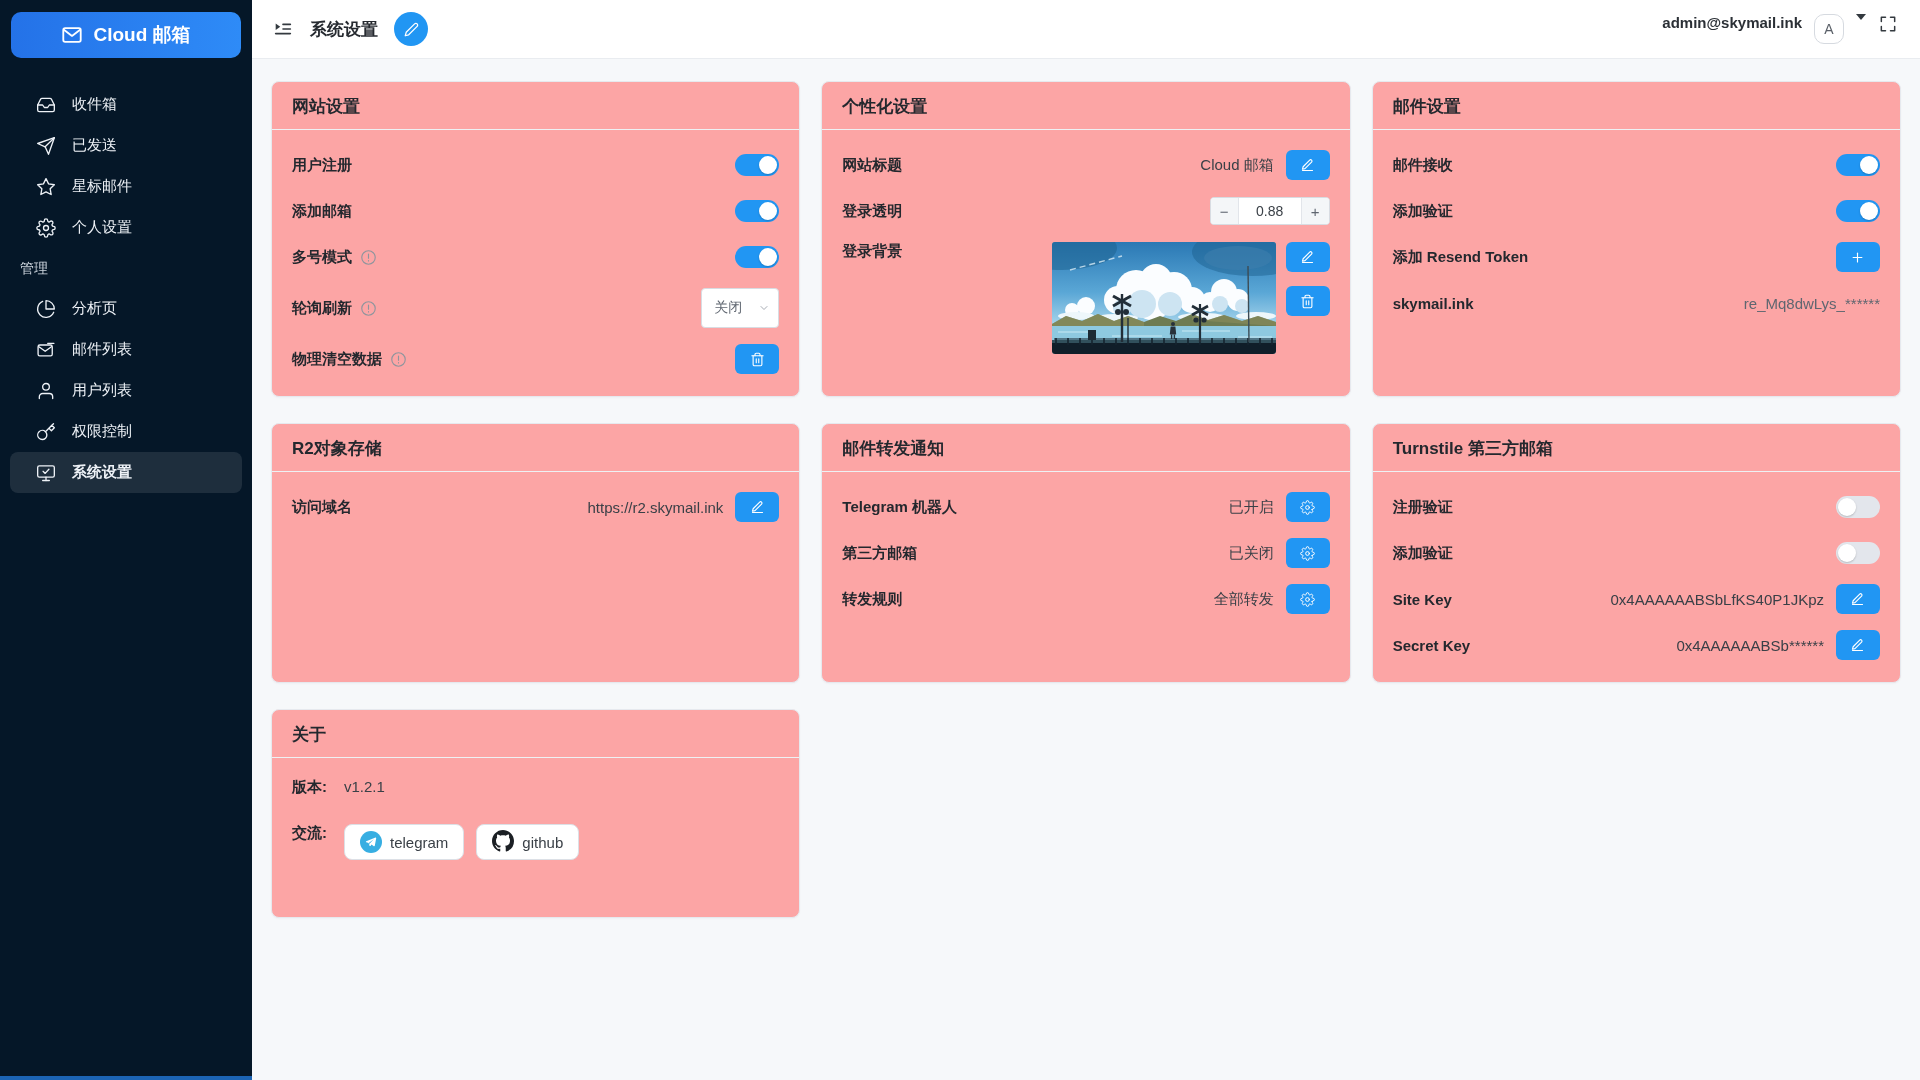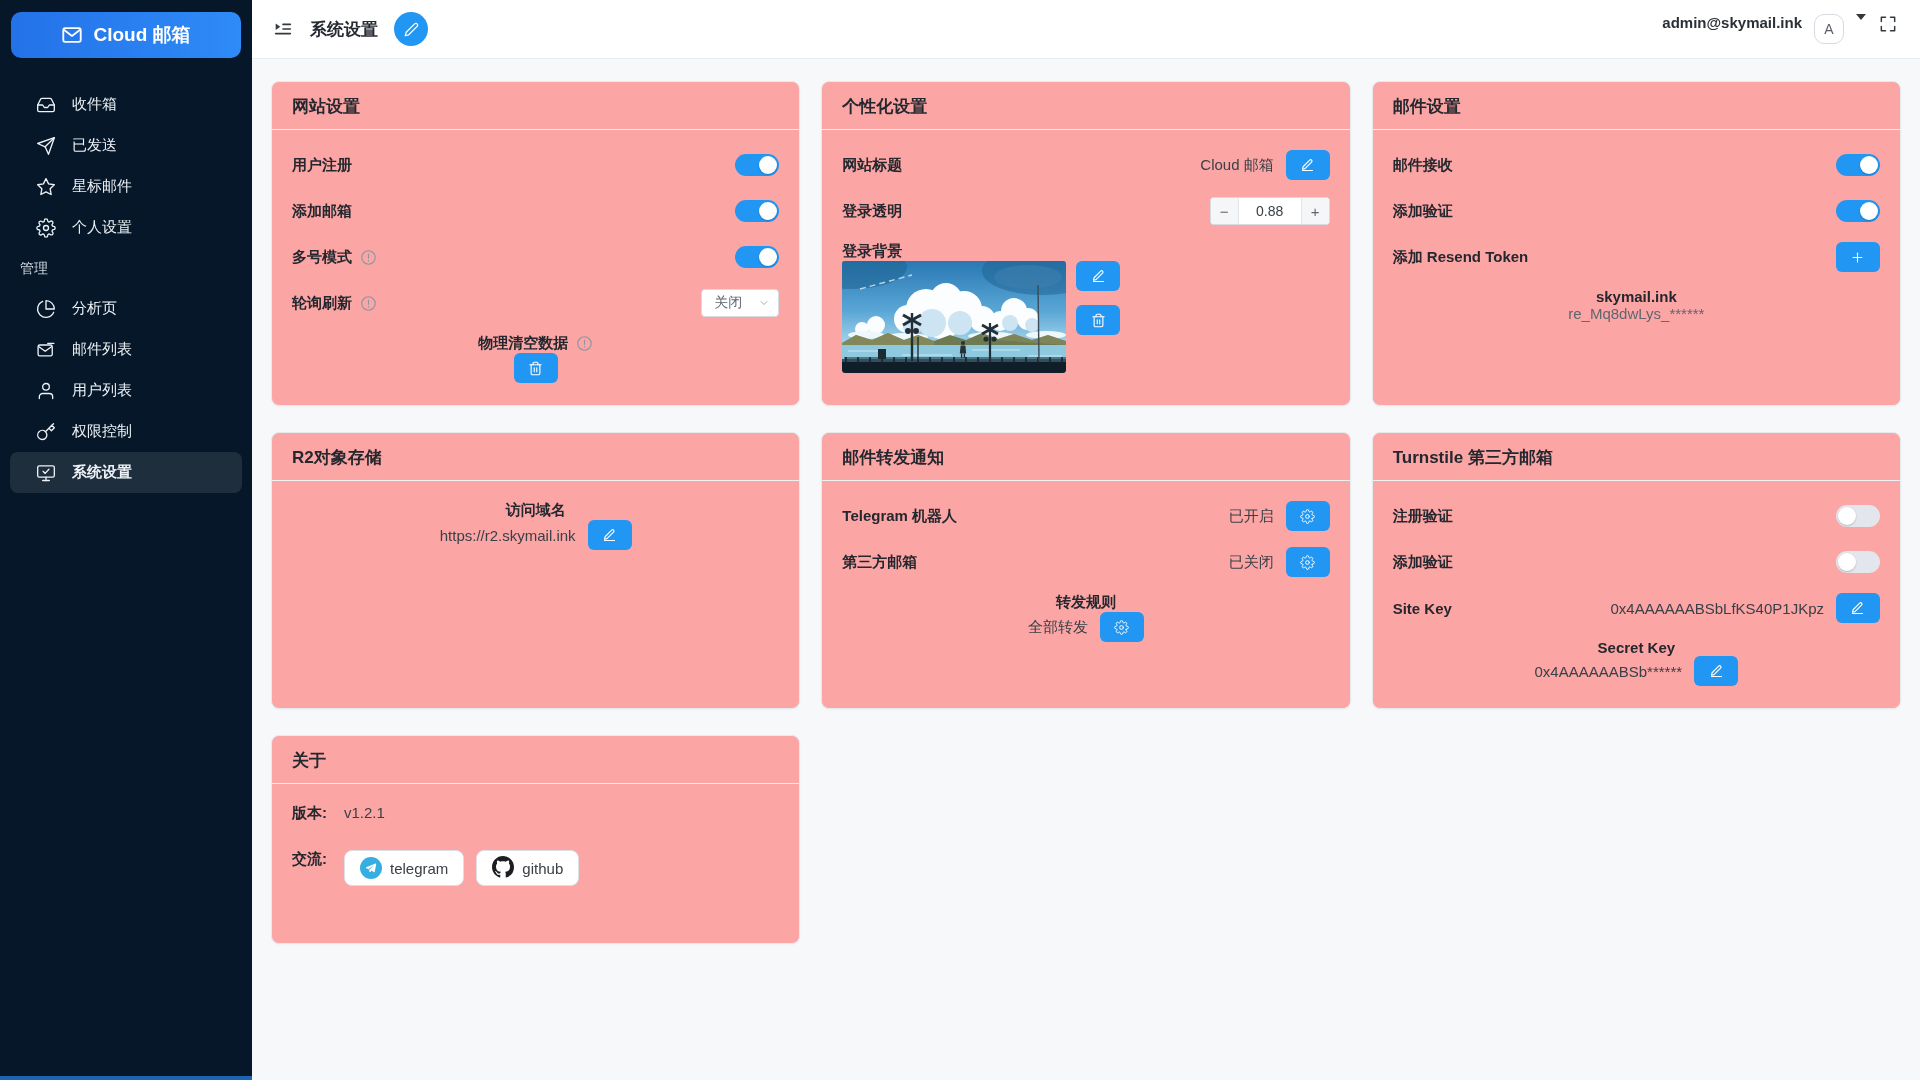--- a/index.html
+++ b/index.html
@@ -44,42 +44,42 @@
   
   .content { padding:22px 19px; display:grid; grid-template-columns:repeat(3,1fr); gap:26px 21px;
              align-items:stretch; }
   .card { background:#fca5a5; border:1px solid #e6e9ee; border-radius:8px; overflow:hidden;
           box-shadow:0 1px 2px rgba(20,40,60,.03); }
   .card-h1 { min-height:276px; } .card-h2 { min-height:221px; } .card-h3 { min-height:209px; }
   .card-header { padding:13px 20px 11px; border-bottom:1px solid #eef1f4; font-size:17px;
                  font-weight:bold; color:#24282e; }
   .card-body { padding:20px 20px 22px; }
   .crow { display:flex; align-items:center; justify-content:space-between; min-height:30px; margin-bottom:16px; }
-  .crow:last-child { margin-bottom:0;flex-direction:column; }
+  .crow:last-child { margin-bottom:0; }
   .lbl { font-size:15px; font-weight:bold; color:#24282e; display:flex; align-items:center; gap:8px; }
   .val { font-size:15px; color:#3a4047; }
   .val-gray { font-size:15px; color:#5f6670; }
   .rgt { display:flex; align-items:center; gap:12px; }
   .info-icon { display:flex; color:#8f959d; cursor:pointer; }
   .info-icon svg { width:17px; height:17px; stroke:currentColor; fill:none; stroke-width:1.6;
                    stroke-linecap:round; stroke-linejoin:round; }
 
   .toggle { width:44px; height:22px; border-radius:11px; background:#2196f3; position:relative; cursor:pointer; flex:0 0 44px; }
   .toggle .knob { position:absolute; top:2px; width:18px; height:18px; border-radius:50%; background:#fff;
                   box-shadow:0 1px 2px rgba(0,0,0,.2); }
   .toggle.on .knob { right:2px; }
   .toggle.off { background:#e3e6ec; }
   .toggle.off .knob { left:2px; }
 
   .btn-sm { width:44px; height:30px; border:none; border-radius:6px; background:#2196f3; color:#fff;
             display:flex; align-items:center; justify-content:center; cursor:pointer; }
   .btn-sm svg { width:15px; height:15px; stroke:#fff; fill:none; stroke-width:1.8;
                 stroke-linecap:round; stroke-linejoin:round; }
 
-  .select { width:78px; height:28px; border:1px solid #d8dce2; border-radius:4px; background:#fff;
+  .select { width:78px; height:40px; border:1px solid #d8dce2; border-radius:4px; background:#fff;
             display:flex; align-items:center; justify-content:space-between; padding:0 8px 0 12px;
             font-size:14px; color:#5f6670; cursor:pointer; }
   .select svg { width:12px; height:12px; stroke:#a6abb3; fill:none; stroke-width:2;
                 stroke-linecap:round; stroke-linejoin:round; }
 
   .stepper { display:flex; height:28px; border:1px solid #d8dce2; border-radius:4px; overflow:hidden; background:#fff; }
   .step-btn { width:28px; background:#f4f6f8; border:none; color:#5f6670; font-size:15px; cursor:pointer;
               display:flex; align-items:center; justify-content:center; }
   .step-btn.minus { border-right:1px solid #e2e5ea; }
   .step-btn.plus { border-left:1px solid #e2e5ea; }

